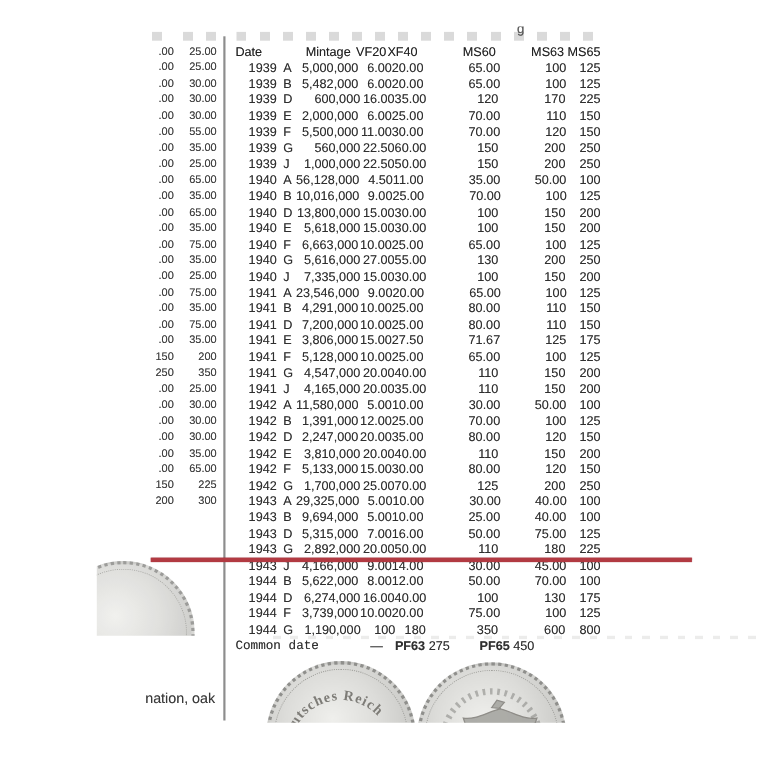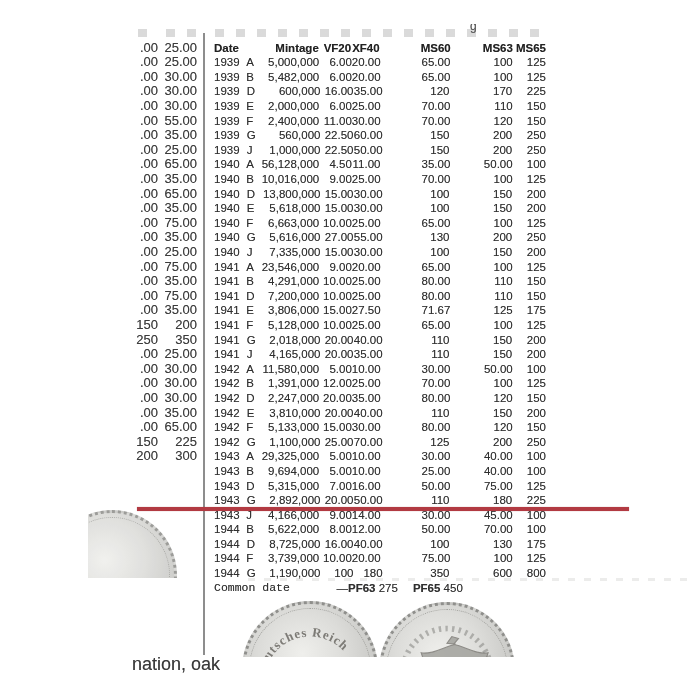--- a/index.html
+++ b/index.html
@@ -14,49 +14,49 @@
   .divider{position:absolute;left:203px;top:33px;width:2px;height:622px;background:#8d8d8d;z-index:1;}
 
   
   .cutoff{position:absolute;top:29px;height:8px;overflow:hidden;z-index:1;
     background:repeating-linear-gradient(90deg, rgba(140,140,140,.32) 0 9px, rgba(0,0,0,0) 9px 21px);}
   .cutoff-g{position:absolute;left:470px;top:24px;height:13px;width:12px;overflow:hidden;z-index:2;}
   .cutoff-g span{display:block;margin-top:-5px;font-size:12px;color:#5a5a5a;}
 
   
   .left-col{position:absolute;left:0;top:40.7px;width:200px;z-index:3;}
-  .l-row{display:flex;height:14.6px;line-height:14.6px;font-size:13px;color:#3c3c3c;}
+  .l-row{display:flex;height:14.6px;line-height:14.6px;font-size:10px;color:#3c3c3c;}
   .l-a{width:158px;text-align:right;}
   .l-b{width:39px;text-align:right;}
 
   
   .table{position:absolute;left:212px;top:40.7px;width:334px;z-index:3;}
   .t-row{display:flex;height:14.6px;line-height:14.6px;font-size:11.5px;}
-  .t-head{font-weight:bold;color:#222;align-items:flex-end;}
-  .c-year{width:34px;margin-left:2px;text-align:left;}
+  .t-head{font-weight:normal;color:#222;align-items:flex-end;}
+  .c-year{width:34px;margin-left:14px;text-align:left;}
   .c-mm{width:16px;margin-left:6px;text-align:left;}
   .c-datehead{width:58px;margin-left:2px;text-align:left;}
   .c-mintage{width:78px;text-align:right;}
   .c-vf20{width:42px;text-align:right;}
   .c-xf40{width:37px;text-align:right;}
   .c-ms60{width:33px;text-align:right;margin-left:41px;}
   .c-ms63{width:43px;text-align:right;padding-left:29px;}
   .c-ms65{width:43px;text-align:right;}
   .f-label{width:100px;margin-left:2px;text-align:left;font-family:Liberation Mono, monospace;}
   .f-dash{width:34px;text-align:right;}
-  .f-pf{}
+  .f-pf{margin-left:11px;}
   .f-pf b{font-weight:bold;}
   .f-gap{display:inline-block;width:13px;}
 
   
   .red-line{position:absolute;left:137px;top:506.5px;width:492px;height:4.5px;
     background:#b23a42;z-index:6;box-shadow:0 0 1px rgba(120,20,30,.6);}
 
   
-  .bottom-text{position:absolute;left:132px;top:654px;font-size:18px;color:#3a3a3a;z-index:3;}
+  .bottom-text{position:absolute;left:132px;top:627px;font-size:13px;color:#3a3a3a;z-index:3;}
 
   
   .noise{position:absolute;left:248px;top:578px;width:440px;height:3px;opacity:.5;z-index:1;
     background:repeating-linear-gradient(90deg,#d9d9d7 0 7px,rgba(0,0,0,0) 7px 16px);}
 
   
   .coin{position:absolute;border-radius:50%;
     background:radial-gradient(circle at 44% 38%, #efefec 0%, #dcdcd9 40%, #c7c7c4 72%, #aeaeab 100%);
     border:3px dotted #8f8f8c;box-sizing:border-box;}
   .coin::after{content:"";position:absolute;inset:4px;border-radius:50%;
@@ -282,21 +282,21 @@
         <span class="c-vf20">6.00</span>
         <span class="c-xf40">25.00</span>
         <span class="c-ms60">70.00</span>
         <span class="c-ms63">110</span>
         <span class="c-ms65">150</span>
       </div>
 
       <div class="t-row soft">
         <span class="c-year">1939</span>
         <span class="c-mm">F</span>
-        <span class="c-mintage">2,400,000</span>
+        <span class="c-mintage">5,500,000</span>
         <span class="c-vf20">11.00</span>
         <span class="c-xf40">30.00</span>
         <span class="c-ms60">70.00</span>
         <span class="c-ms63">120</span>
         <span class="c-ms65">150</span>
       </div>
 
       <div class="t-row soft">
         <span class="c-year">1939</span>
         <span class="c-mm">G</span>
@@ -447,21 +447,21 @@
         <span class="c-vf20">10.00</span>
         <span class="c-xf40">25.00</span>
         <span class="c-ms60">65.00</span>
         <span class="c-ms63">100</span>
         <span class="c-ms65">125</span>
       </div>
 
       <div class="t-row soft">
         <span class="c-year">1941</span>
         <span class="c-mm">G</span>
-        <span class="c-mintage">2,018,000</span>
+        <span class="c-mintage">4,547,000</span>
         <span class="c-vf20">20.00</span>
         <span class="c-xf40">40.00</span>
         <span class="c-ms60">110</span>
         <span class="c-ms63">150</span>
         <span class="c-ms65">200</span>
       </div>
 
       <div class="t-row soft">
         <span class="c-year">1941</span>
         <span class="c-mm">J</span>
@@ -524,21 +524,21 @@
         <span class="c-vf20">15.00</span>
         <span class="c-xf40">30.00</span>
         <span class="c-ms60">80.00</span>
         <span class="c-ms63">120</span>
         <span class="c-ms65">150</span>
       </div>
 
       <div class="t-row soft">
         <span class="c-year">1942</span>
         <span class="c-mm">G</span>
-        <span class="c-mintage">1,100,000</span>
+        <span class="c-mintage">1,700,000</span>
         <span class="c-vf20">25.00</span>
         <span class="c-xf40">70.00</span>
         <span class="c-ms60">125</span>
         <span class="c-ms63">200</span>
         <span class="c-ms65">250</span>
       </div>
 
       <div class="t-row soft">
         <span class="c-year">1943</span>
         <span class="c-mm">A</span>
@@ -601,21 +601,21 @@
         <span class="c-vf20">8.00</span>
         <span class="c-xf40">12.00</span>
         <span class="c-ms60">50.00</span>
         <span class="c-ms63">70.00</span>
         <span class="c-ms65">100</span>
       </div>
 
       <div class="t-row soft">
         <span class="c-year">1944</span>
         <span class="c-mm">D</span>
-        <span class="c-mintage">8,725,000</span>
+        <span class="c-mintage">6,274,000</span>
         <span class="c-vf20">16.00</span>
         <span class="c-xf40">40.00</span>
         <span class="c-ms60">100</span>
         <span class="c-ms63">130</span>
         <span class="c-ms65">175</span>
       </div>
 
       <div class="t-row soft">
         <span class="c-year">1944</span>
         <span class="c-mm">F</span>
@@ -636,21 +636,21 @@
         <span class="c-ms60">350</span>
         <span class="c-ms63">600</span>
         <span class="c-ms65">800</span>
       </div>
     </div>
   <div class="t-row soft">
     <span class="f-label">Common date</span>
     <span class="f-dash">—</span>
     <span class="f-pf"><b>PF63</b> <span>275</span></span>
     <span class="f-gap"></span>
-    <span class="f-pf" style="margin-left:2px;"><b>PF65</b> <span>450</span></span>
+    <span class="f-pf" style="margin-left:14px;"><b>PF65</b> <span>450</span></span>
   </div>
 </div>
 
 <div class="coin-clip-left">
   <div class="coin coin-partial"></div>
 </div>
 
 <div class="red-line" style="background: rgb(178, 58, 66);"></div>
 
 <div class="noise"></div>

